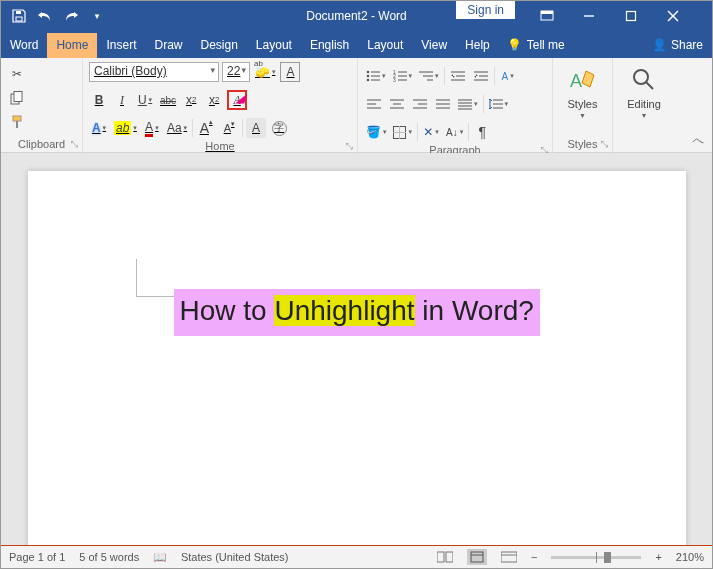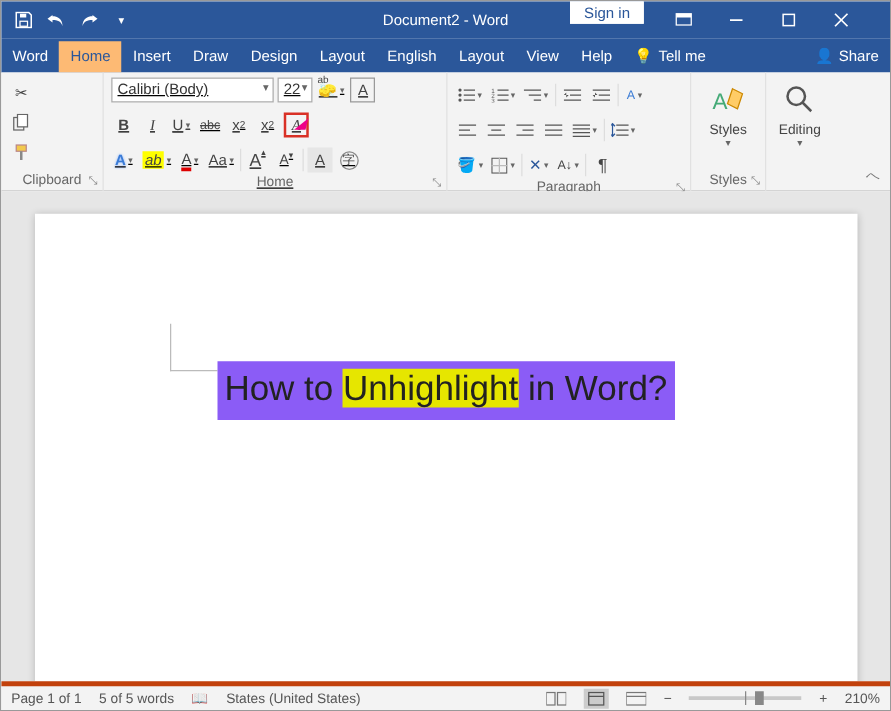--- a/index.html
+++ b/index.html
@@ -28,23 +28,23 @@
 .font-name { width:130px; }
 .font-size { width:28px; text-align:left;}
 .row { display:flex; gap:3px; align-items:center; margin-top:4px;}
 .sbtn { min-width:20px; height:20px; display:flex; align-items:center; justify-content:center; font-size:12px; color:#444; padding:0 2px; position:relative;}
 .sbtn sup, .sbtn sub { font-size:8px; line-height:0;}
 .dd::after { content:"▾"; font-size:7px; color:#666; margin-left:2px;}
 .boxed { border:2px solid #d93025; }
 .canvas { position:absolute; top:152px; left:0; right:0; bottom:23px; background:#e6e6e6; display:flex; justify-content:center; overflow:hidden;}
 .page { background:#fff; width:658px; height:520px; margin-top:18px; box-shadow:0 0 6px rgba(0,0,0,.2); position:relative;}
 .cursor-line { position:absolute; left:108px; top:88px; width:38px; height:38px; border-left:1px solid #bbb; border-bottom:1px solid #bbb;}
-.textsel { position:absolute; left:146px; top:118px; background:#8b5cf6; font-size:28px; padding:4px 6px 8px 6px; color:#222; white-space:nowrap; font-family:Calibri, sans-serif;}
+.textsel { position:absolute; left:146px; top:118px; background:#f0abfc; font-size:28px; padding:4px 6px 8px 6px; color:#222; white-space:nowrap; font-family:Calibri, sans-serif;}
 .hl { background:#e6e600; }
-.statusbar { position:absolute; bottom:0; left:0; right:0; height:23px; background:#f3f3f3; border-top:4px solid #c2410c; display:flex; align-items:center; font-size:11px; color:#555; padding:0 8px; gap:14px;}
+.statusbar { position:absolute; bottom:0; left:0; right:0; height:23px; background:#f3f3f3; border-top:1px solid #c2410c; display:flex; align-items:center; font-size:11px; color:#555; padding:0 8px; gap:14px;}
 .statusbar .sp { flex:1; }
 .zoom-slider { width:90px; height:3px; background:#c8c8c8; position:relative; }
 .zoom-slider::before { content:""; position:absolute; left:50%; top:-4px; width:1px; height:11px; background:#888;}
 .zoom-slider .thumb { position:absolute; left:58%; top:-4px; width:7px; height:11px; background:#888;}
 .collapse { position:absolute; right:8px; bottom:4px; font-size:11px; color:#777;}
 svg { display:block; }
 </style>
 </head>
 <body>
 
@@ -353,21 +353,21 @@
             </svg>
         </span>
         <span>Styles</span>
         <span style="font-size:7px;color:#666;">▼</span>
       </div>
     </div>
     <div class="group-label"><span>Styles</span><span class="lau">⤡</span></div>
   </div>
 
   <div class="group" style="width:62px;border-right:none;">
-    <div class="group-body" style="justify-content:flex-start;">
+    <div class="group-body" style="justify-content:center;">
       <div class="btn-lg">
         <span class="ic">
           <svg width="26" height="26">
               <circle cx="10" cy="10" r="7" fill="none" stroke="#555" stroke-width="2"></circle>
               <line x1="15" y1="15" x2="22" y2="22" stroke="#555" stroke-width="2"></line>
             </svg>
         </span>
         <span>Editing</span>
         <span style="font-size:7px;color:#666;">▼</span>
       </div>

